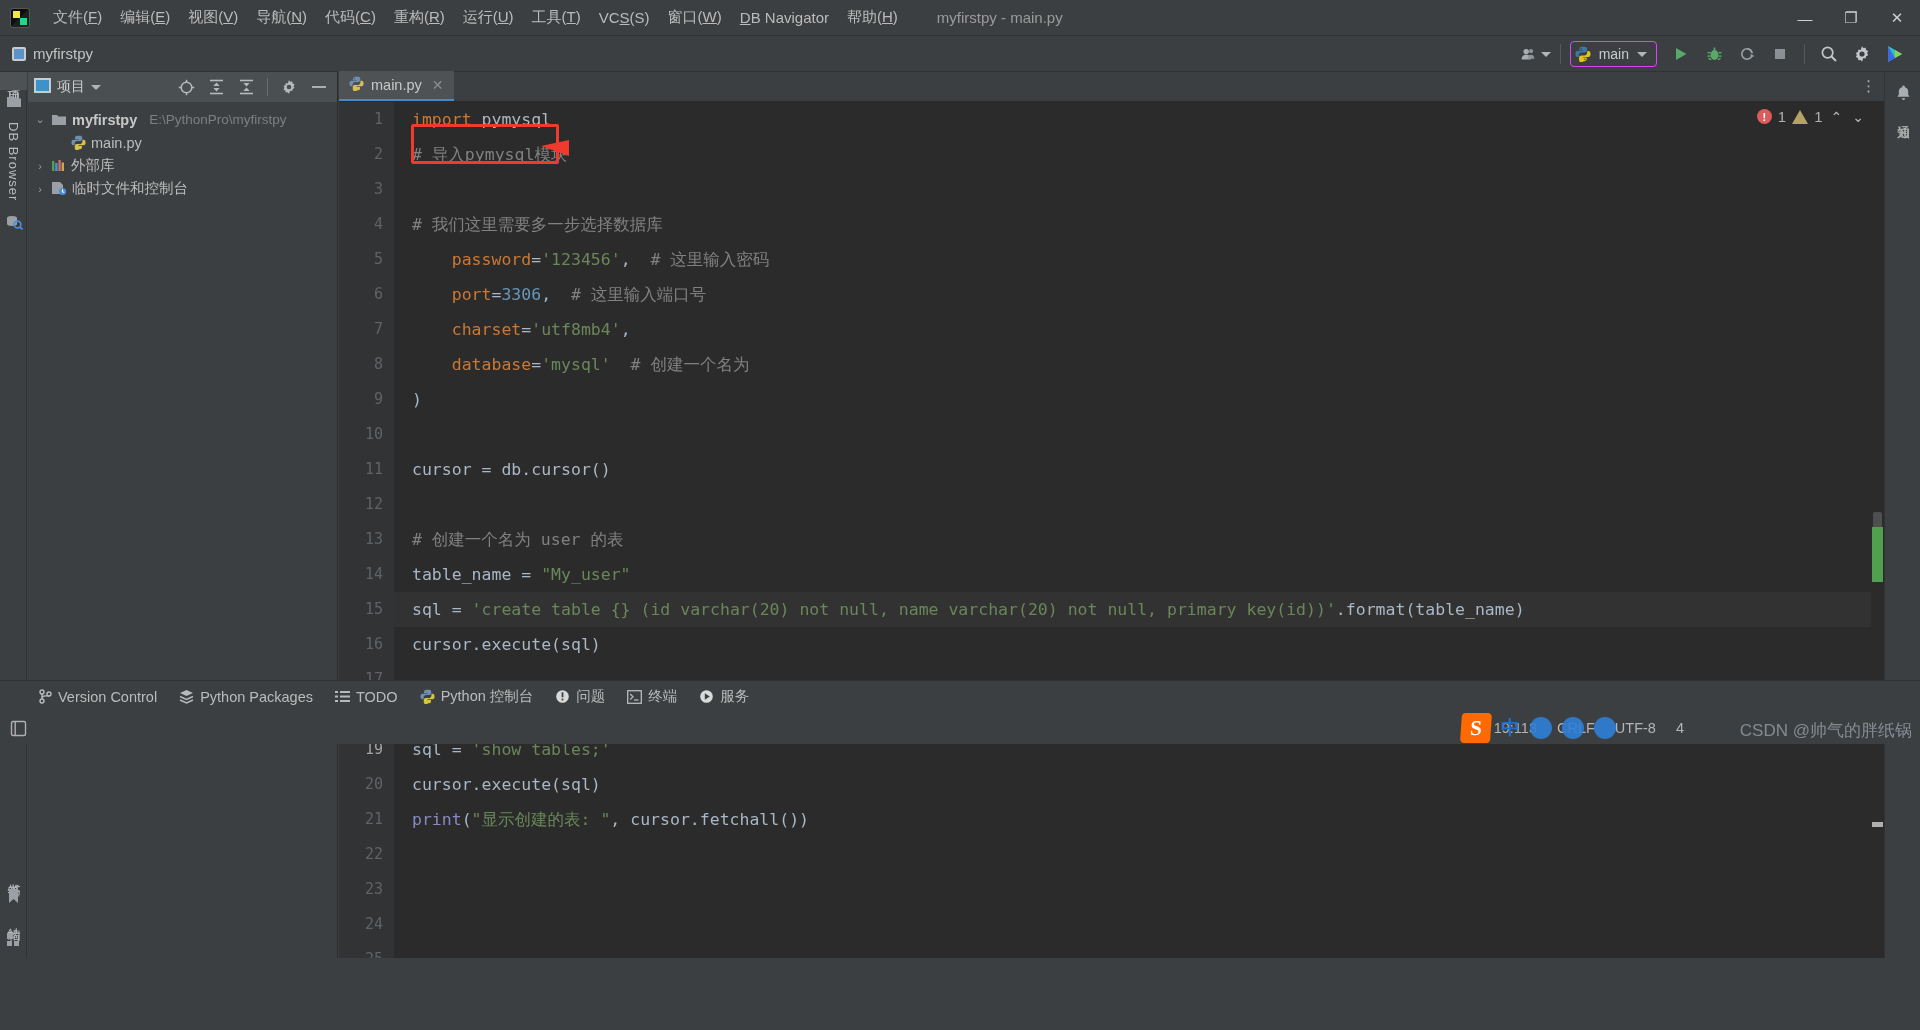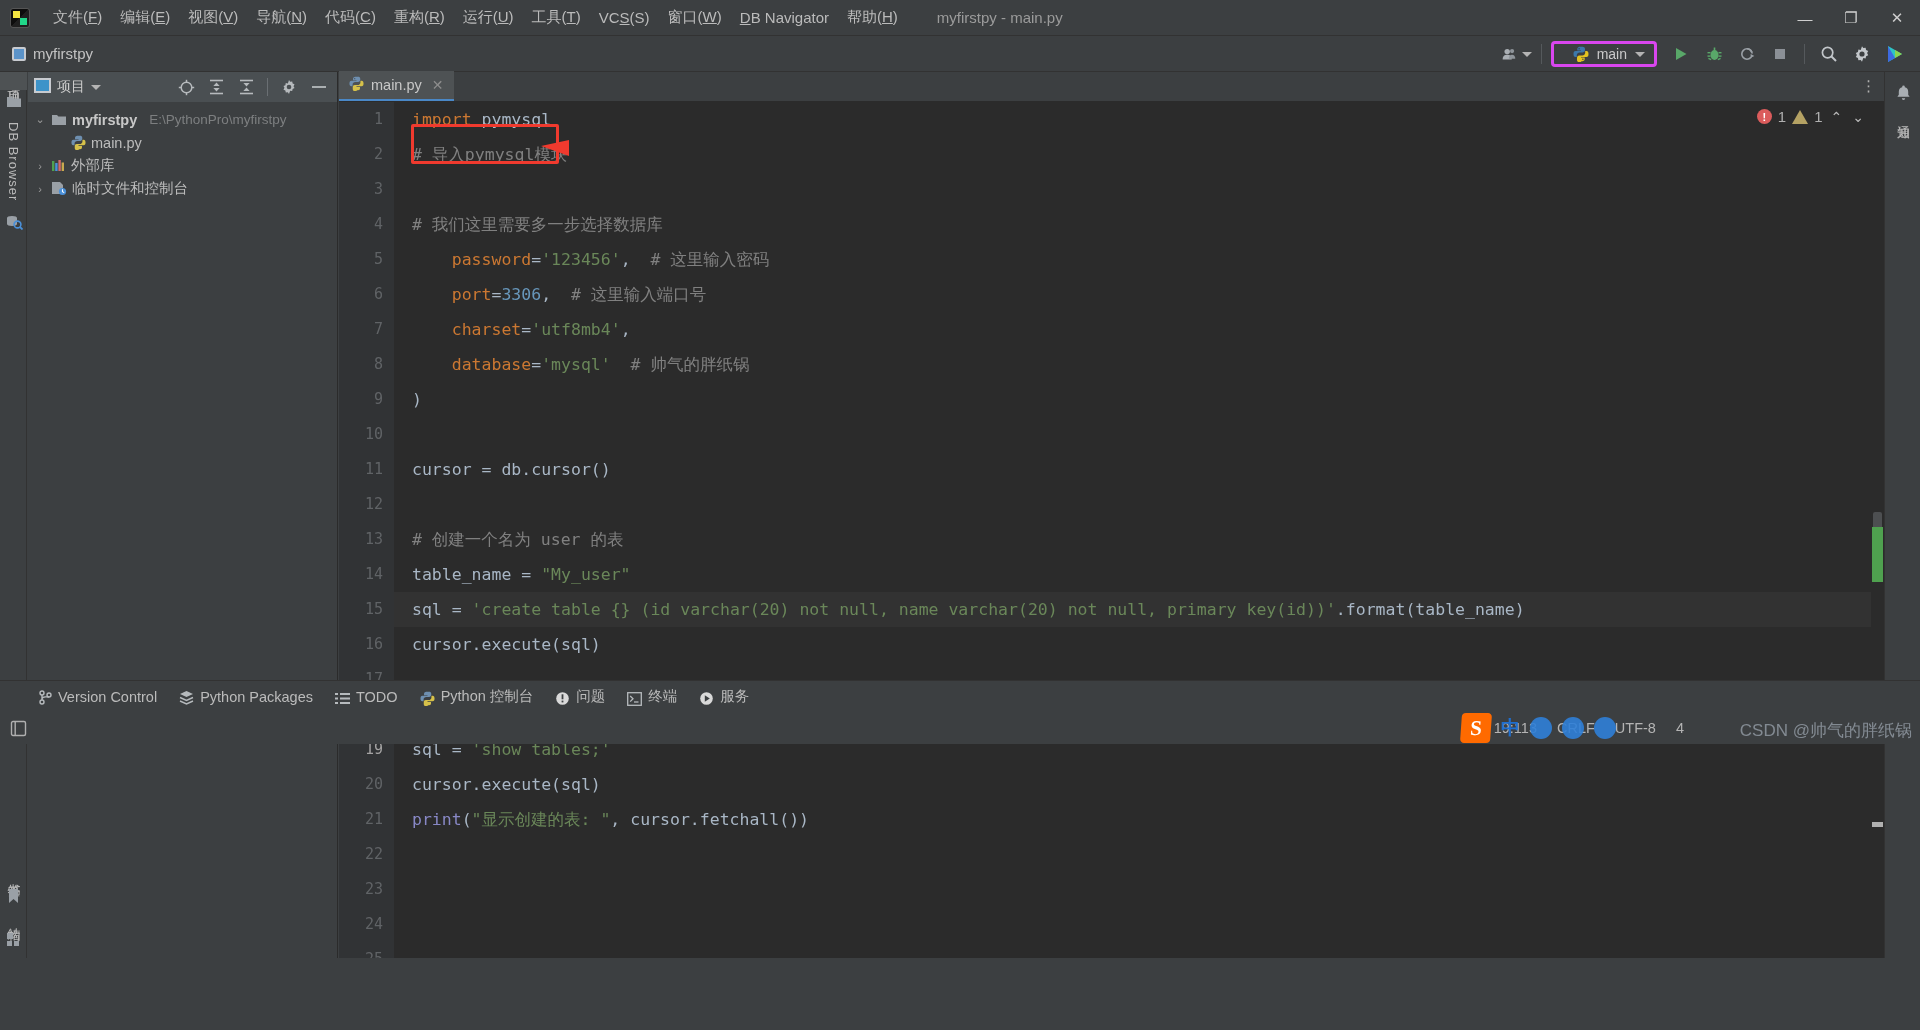--- a/index.html
+++ b/index.html
@@ -65,21 +65,21 @@
     position: absolute; right: 10px; top: 0; height: 36px;
     display: flex; align-items: center; gap: 3px;
   }
   .tb-btn {
     width: 30px; height: 28px; display: flex; align-items: center; justify-content: center;
     border-radius: 4px;
   }
   .tb-sep { width: 1px; height: 20px; background: #55595c; margin: 0 6px; }
   .runcfg {
     display: flex; align-items: center; gap: 8px; height: 26px;
-    border: 3px solid #d946ef; border-radius: 4px; padding: 0 9px 0 19px;
+    border: 1px solid #d946ef; border-radius: 4px; padding: 0 9px 0 4px;
     margin-right: 6px;
   }
   .runcfg .lbl { color: #c9c9c9; font-size: 14px; }
   .pylogo {
     width: 16px; height: 16px; position: relative; display: inline-block;
   }
   .caret-d {
     width: 0; height: 0; border-left: 5px solid transparent; border-right: 5px solid transparent;
     border-top: 5px solid #b4b4b4;
   }
@@ -197,21 +197,21 @@
   }
   .rail-r .rail-item { width: 36px; }
   .rail-r .rail-ic { width: 36px; }
 
   
   .botbar {
     position: absolute; left: 0; bottom: 32px; width: 1920px; height: 32px;
     background: #3c3f41; border-top: 1px solid #323232;
     display: flex; align-items: center; padding-left: 38px; gap: 22px;
   }
-  .bot-item { display: flex; align-items: flex-end; gap: 6px; color: #bbbbbb; font-size: 14.5px; }
+  .bot-item { display: flex; align-items: center; gap: 6px; color: #bbbbbb; font-size: 14.5px; }
 
   
   .statusbar {
     position: absolute; left: 0; bottom: 0; width: 1920px; height: 32px;
     background: #3c3f41; display: flex; align-items: center;
   }
   .sb-left { margin-left: 10px; display: flex; align-items: center; }
   .sb-right {
     position: absolute; right: 6px; display: flex; align-items: center; gap: 20px;
     color: #b4b4b4; font-size: 14.5px;
@@ -528,21 +528,21 @@
           <div class="gline">25</div>
         </div>
       <div class="code-body" id="code-body">
           <div class="cline"><span class="kw">import</span><span class="plain"> pymysql</span></div>
           <div class="cline"><span class="cmt"># 导入pymysql模块</span></div>
           <div class="cline">&nbsp;</div>
           <div class="cline"><span class="cmt"># 我们这里需要多一步选择数据库</span></div>
           <div class="cline"><span class="plain">    </span><span class="kw">password</span><span class="plain">=</span><span class="str">'123456'</span><span class="plain">,  </span><span class="cmt"># 这里输入密码</span></div>
           <div class="cline"><span class="plain">    </span><span class="kw">port</span><span class="plain">=</span><span class="num">3306</span><span class="plain">,  </span><span class="cmt"># 这里输入端口号</span></div>
           <div class="cline"><span class="plain">    </span><span class="kw">charset</span><span class="plain">=</span><span class="str">'utf8mb4'</span><span class="plain">,</span></div>
-          <div class="cline"><span class="plain">    </span><span class="kw">database</span><span class="plain">=</span><span class="str">'mysql'</span><span class="plain">  </span><span class="cmt"># 帅气的胖纸锅</span></div>
+          <div class="cline"><span class="plain">    </span><span class="kw">database</span><span class="plain">=</span><span class="str">'mysql'</span><span class="plain">  </span><span class="cmt"># 创建一个名为</span></div>
           <div class="cline"><span class="plain">)</span></div>
           <div class="cline">&nbsp;</div>
           <div class="cline"><span class="plain">cursor = db.cursor()</span></div>
           <div class="cline">&nbsp;</div>
           <div class="cline"><span class="cmt"># 创建一个名为 user 的表</span></div>
           <div class="cline"><span class="plain">table_name = </span><span class="str">"My_user"</span></div>
           <div class="cline hl"><span class="plain">sql = </span><span class="str">'create table {} (id varchar(20) not null, name varchar(20) not null, primary key(id))'</span><span class="plain">.format(table_name)</span></div>
           <div class="cline"><span class="plain">cursor.execute(sql)</span></div>
           <div class="cline">&nbsp;</div>
           <div class="cline"><span class="cmt"># 把创建的表显示出来</span></div>

